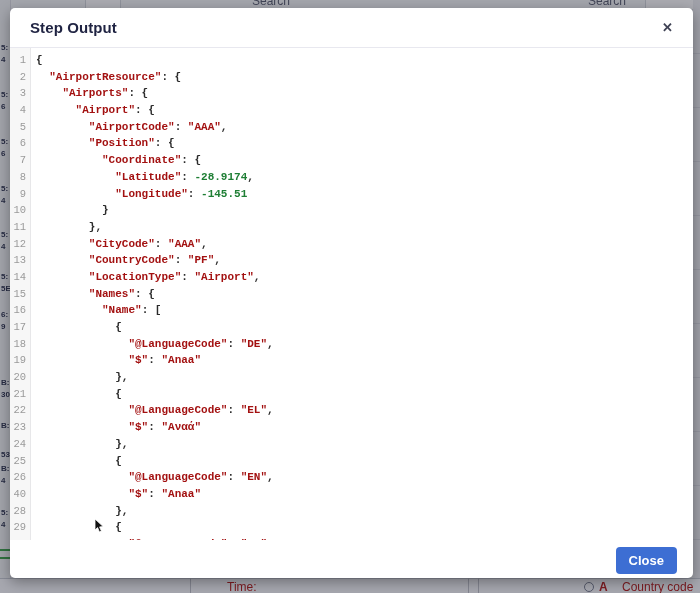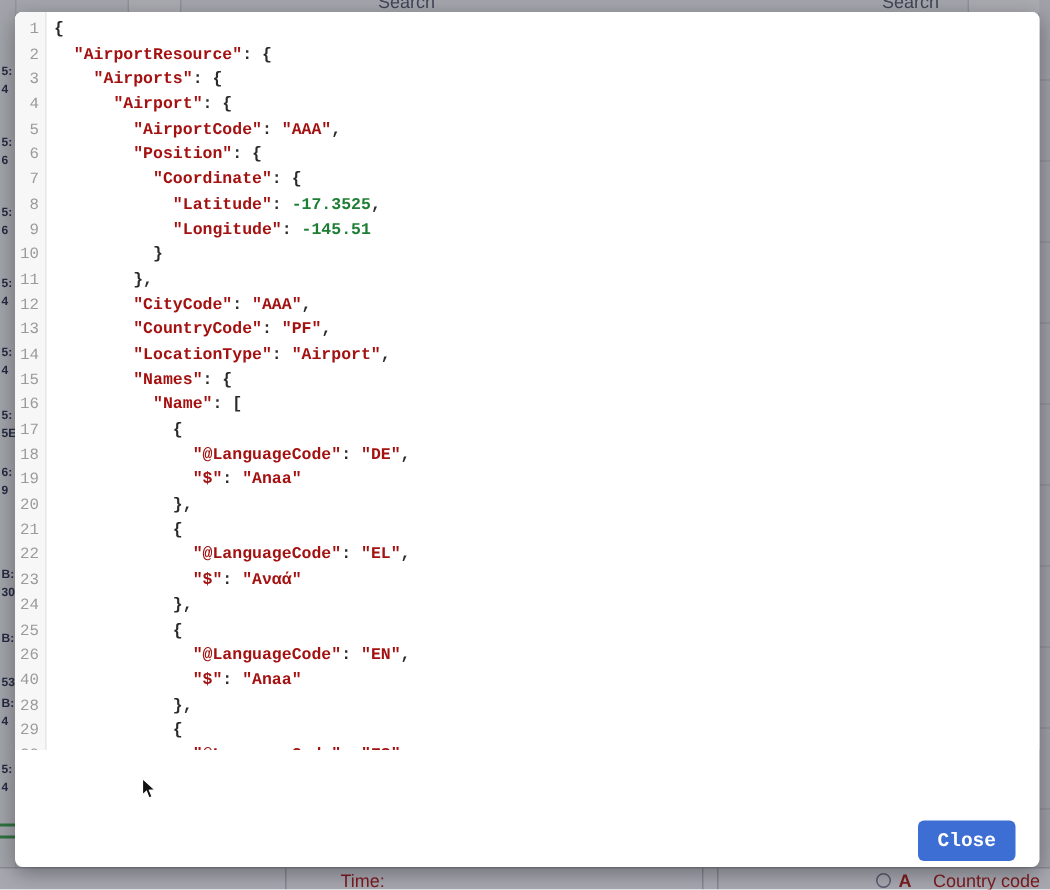--- a/index.html
+++ b/index.html
@@ -39,21 +39,21 @@
     font-size:10.5px;color:#9a9a9a;text-align:right;padding-right:4px;}
   .code{flex:1;padding:4px 0 0 5px;overflow:hidden;}
   .cl{height:16.7px;line-height:16.7px;white-space:pre;
     font-family:"Liberation Mono","DejaVu Sans Mono",monospace;font-size:11px;font-weight:700;color:#2b2b2b;}
   .tok-str{color:#a31111;}
   .tok-num{color:#1e7e34;}
   .tok-pln{color:#2b2b2b;}
   
   .m-footer{position:absolute;right:16px;top:539px;}
   .btn-close{background:#3d6ed3;color:#ffffff;border:none;border-radius:4px;
-    font-family:Liberation Mono, monospace;font-size:13px;font-weight:700;
+    font-family:Liberation Sans, sans-serif;font-size:13px;font-weight:700;
     padding:6px 13px;cursor:pointer;}
   
   .cursor{position:absolute;left:94px;top:519px;width:12px;height:14px;z-index:50;pointer-events:none;}
 </style>
 </head>
 <body>
 
 <div class="backdrop">
   <div class="bd-topbar">
     <div class="bd-topbtn" style="left:85px;width:34px;"></div>
@@ -97,20 +97,24 @@
   <span class="bd-bottom-text" style="left:227px;">Time:</span>
   <span class="bd-bottom-text" style="left:437px;margin-top:29px;">915ms</span>
   <div class="bd-circle" style="left:584px;"></div>
   <span class="bd-bottom-text" style="left:599px;font-weight:700;">A</span>
   <span class="bd-bottom-text" style="left:622px;">Country code</span>
 </div>
 
 <div class="overlay"></div>
 
 <div class="modal">
+  <div class="m-header">
+    <span class="m-title">Step Output</span>
+    <button class="m-x">✕</button>
+  </div>
   <div class="code-wrap">
     <div class="gutter">
         <div class="ln">1</div>
         <div class="ln">2</div>
         <div class="ln">3</div>
         <div class="ln">4</div>
         <div class="ln">5</div>
         <div class="ln">6</div>
         <div class="ln">7</div>
         <div class="ln">8</div>
@@ -138,21 +142,21 @@
         <div class="ln">30</div>
       </div>
     <div class="code">
         <div class="cl"><span class="tok-pln">{</span></div>
         <div class="cl"><span class="tok-pln">  </span><span class="tok-str">"AirportResource"</span><span class="tok-pln">: {</span></div>
         <div class="cl"><span class="tok-pln">    </span><span class="tok-str">"Airports"</span><span class="tok-pln">: {</span></div>
         <div class="cl"><span class="tok-pln">      </span><span class="tok-str">"Airport"</span><span class="tok-pln">: {</span></div>
         <div class="cl"><span class="tok-pln">        </span><span class="tok-str">"AirportCode"</span><span class="tok-pln">: </span><span class="tok-str">"AAA"</span><span class="tok-pln">,</span></div>
         <div class="cl"><span class="tok-pln">        </span><span class="tok-str">"Position"</span><span class="tok-pln">: {</span></div>
         <div class="cl"><span class="tok-pln">          </span><span class="tok-str">"Coordinate"</span><span class="tok-pln">: {</span></div>
-        <div class="cl"><span class="tok-pln">            </span><span class="tok-str">"Latitude"</span><span class="tok-pln">: </span><span class="tok-num">-17.3525</span><span class="tok-pln">,</span></div>
+        <div class="cl"><span class="tok-pln">            </span><span class="tok-str">"Latitude"</span><span class="tok-pln">: </span><span class="tok-num">-28.9174</span><span class="tok-pln">,</span></div>
         <div class="cl"><span class="tok-pln">            </span><span class="tok-str">"Longitude"</span><span class="tok-pln">: </span><span class="tok-num">-145.51</span></div>
         <div class="cl"><span class="tok-pln">          }</span></div>
         <div class="cl"><span class="tok-pln">        },</span></div>
         <div class="cl"><span class="tok-pln">        </span><span class="tok-str">"CityCode"</span><span class="tok-pln">: </span><span class="tok-str">"AAA"</span><span class="tok-pln">,</span></div>
         <div class="cl"><span class="tok-pln">        </span><span class="tok-str">"CountryCode"</span><span class="tok-pln">: </span><span class="tok-str">"PF"</span><span class="tok-pln">,</span></div>
         <div class="cl"><span class="tok-pln">        </span><span class="tok-str">"LocationType"</span><span class="tok-pln">: </span><span class="tok-str">"Airport"</span><span class="tok-pln">,</span></div>
         <div class="cl"><span class="tok-pln">        </span><span class="tok-str">"Names"</span><span class="tok-pln">: {</span></div>
         <div class="cl"><span class="tok-pln">          </span><span class="tok-str">"Name"</span><span class="tok-pln">: [</span></div>
         <div class="cl"><span class="tok-pln">            {</span></div>
         <div class="cl"><span class="tok-pln">              </span><span class="tok-str">"@LanguageCode"</span><span class="tok-pln">: </span><span class="tok-str">"DE"</span><span class="tok-pln">,</span></div>

